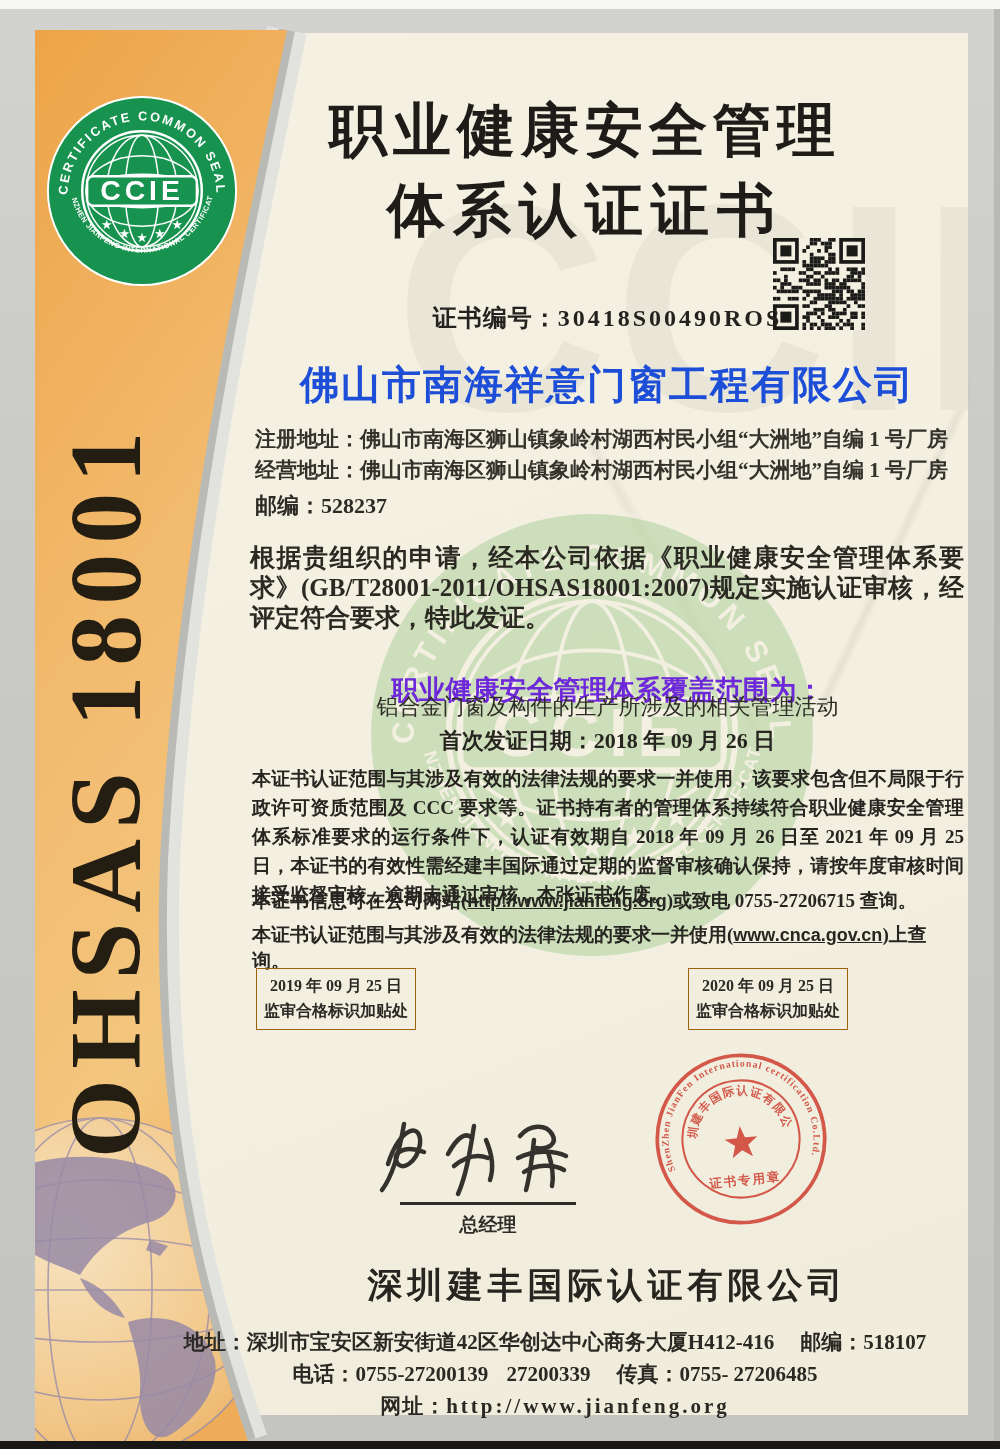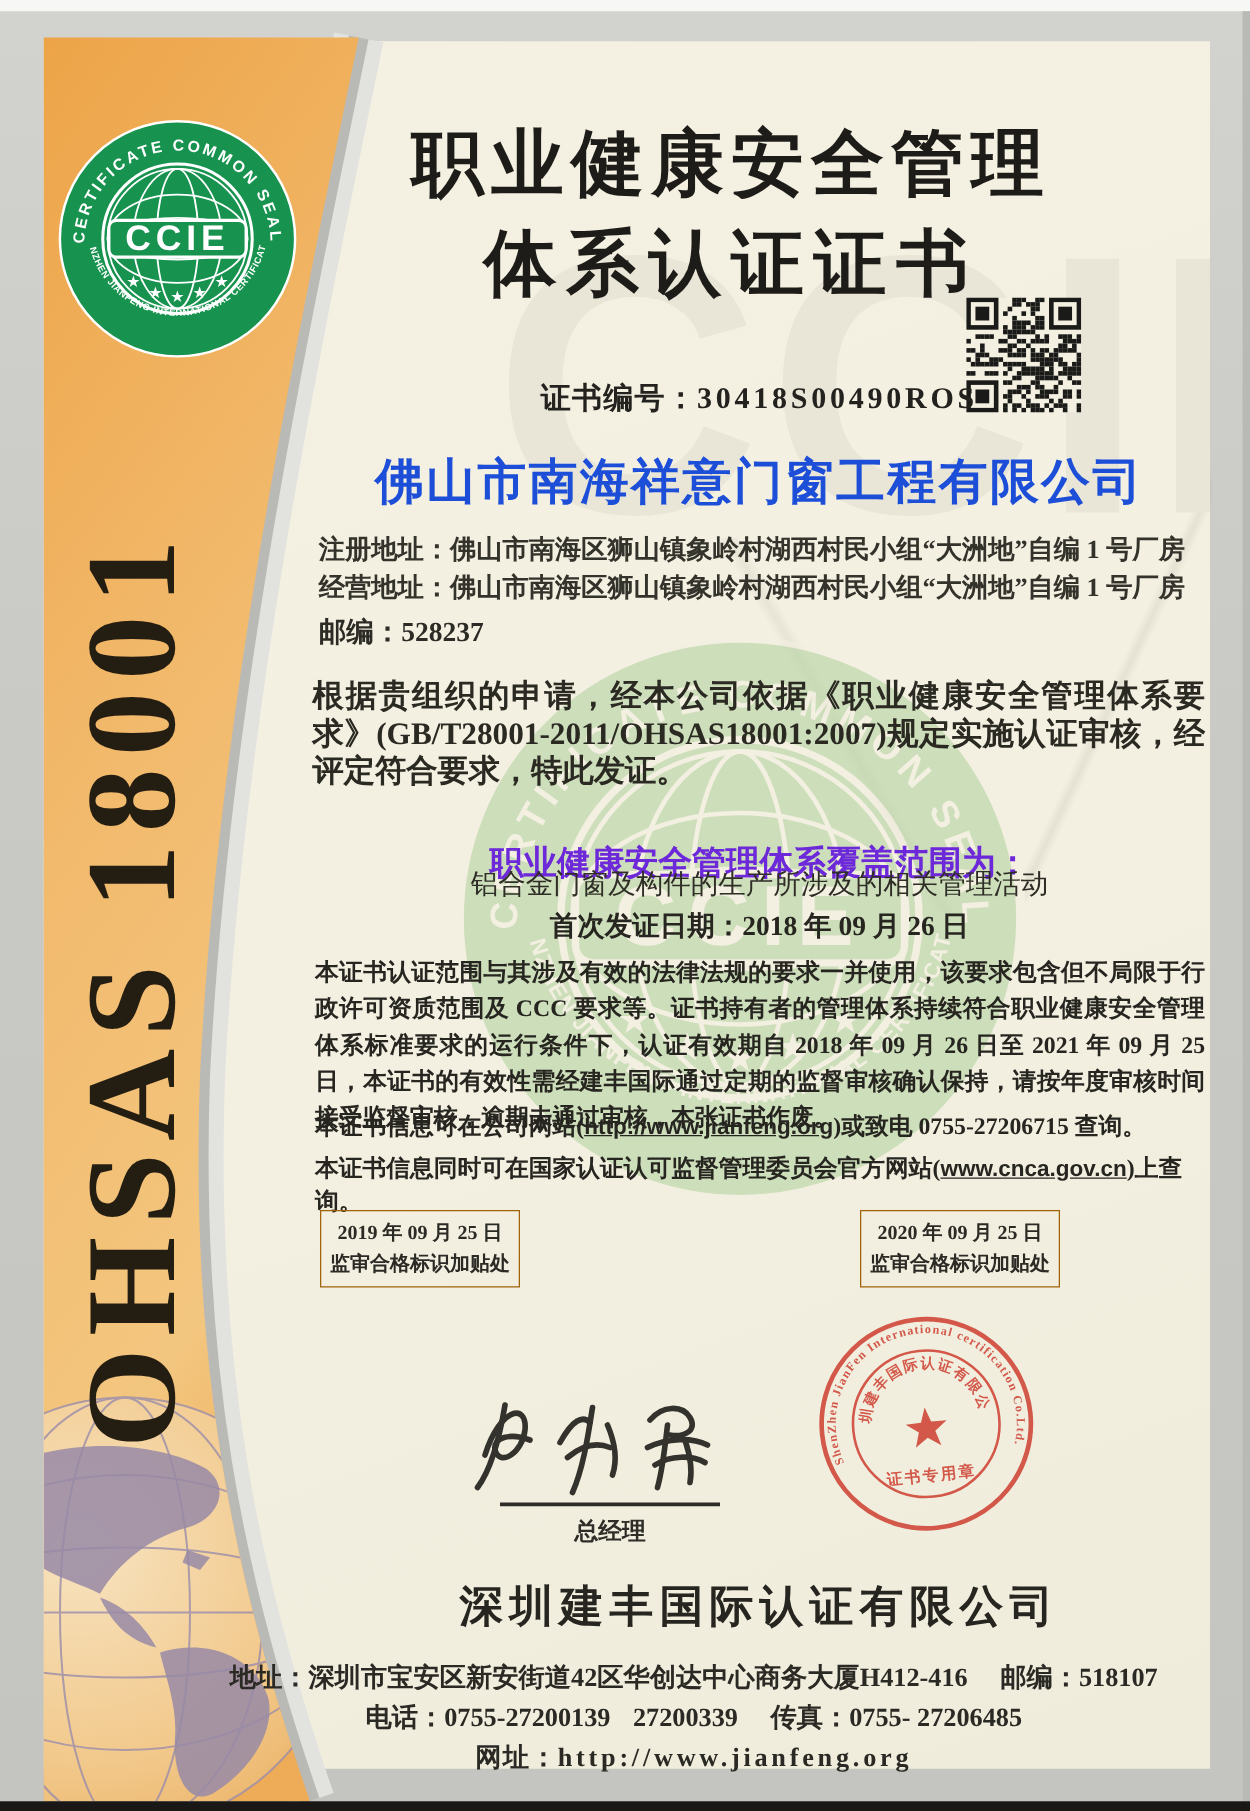--- a/index.html
+++ b/index.html
@@ -450,21 +450,21 @@
 </div>
 
 <div class="abs grant">根据贵组织的申请，经本公司依据《职业健康安全管理体系要求》(GB/T28001-2011/OHSAS18001:2007)规定实施认证审核，经评定符合要求，特此发证。</div>
 <div class="abs ctr scopehead">职业健康安全管理体系覆盖范围为：</div>
 <div class="abs ctr scope">铝合金门窗及构件的生产所涉及的相关管理活动</div>
 <div class="abs ctr firstissue">首次发证日期：2018 年 09 月 26 日</div>
 <div class="abs terms">本证书认证范围与其涉及有效的法律法规的要求一并使用，该要求包含但不局限于行政许可资质范围及 CCC 要求等。证书持有者的管理体系持续符合职业健康安全管理体系标准要求的运行条件下，认证有效期自 2018 年 09 月 26 日至 2021 年 09 月 25 日，本证书的有效性需经建丰国际通过定期的监督审核确认保持，请按年度审核时间接受监督审核，逾期未通过审核，本张证书作废。</div>
 
 <div class="abs info1"><span>本证书信息可在公司网站(</span><span class="ulink">http://www.jianfeng.org</span><span>)或致电 0755-27206715 查询。</span></div>
 
-<div class="abs info2"><span>本证书信息同时可在国家认证认可监督管理委员会官方网站(</span><span class="ulink">www.cnca.gov.cn</span><span>)上查询。</span></div>
+<div class="abs info2"><span>本证书认证范围与其涉及有效的法律法规的要求一并使用(</span><span class="ulink">www.cnca.gov.cn</span><span>)上查询。</span></div>
 
 <div class="audit-box b1">
   <span>2019 年 09 月 25 日</span>
   <span>监审合格标识加贴处</span>
 </div>
 <div class="audit-box b2">
   <span>2020 年 09 月 25 日</span>
   <span>监审合格标识加贴处</span>
 </div>
 

